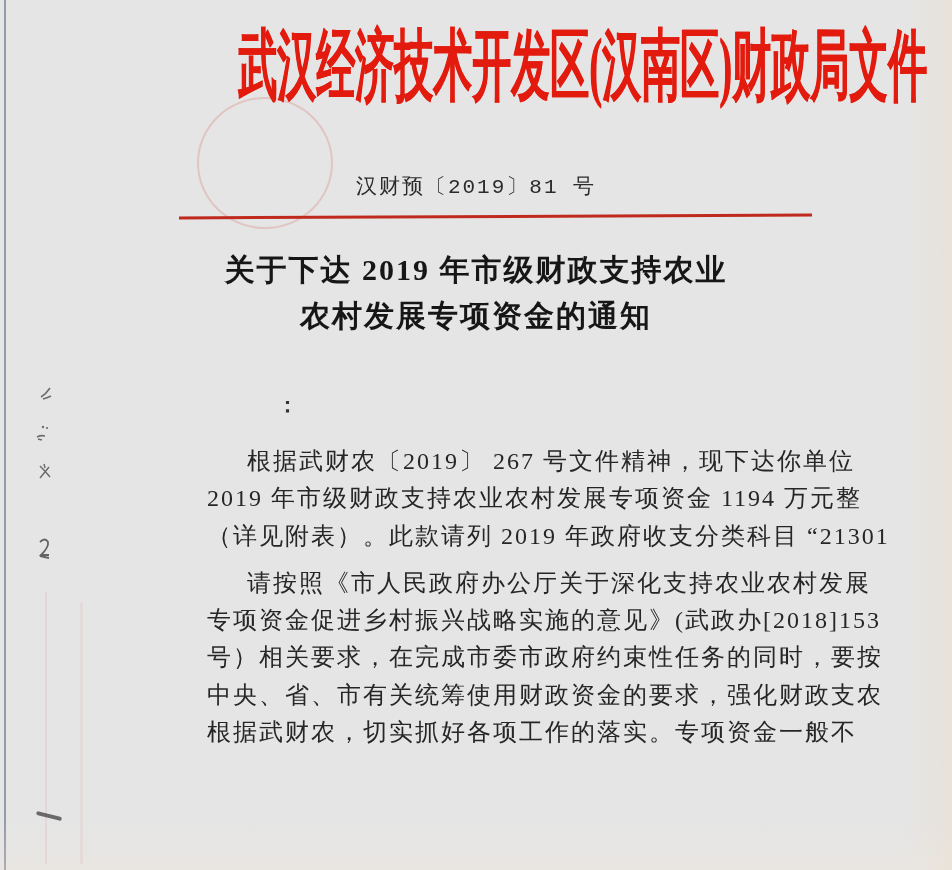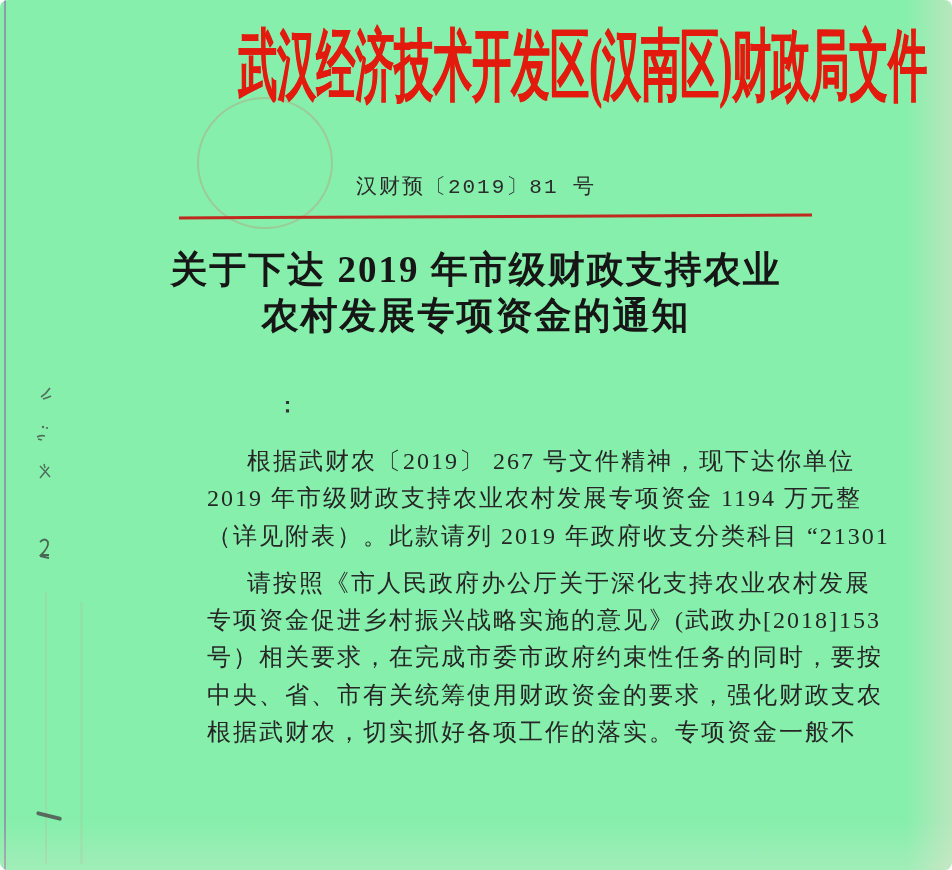--- a/index.html
+++ b/index.html
@@ -1,20 +1,19 @@
 <!DOCTYPE html>
 <html><head>
 <meta charset="utf-8">
 <style>
   html,body{margin:0;padding:0;background:#ffffff;}
   .page{
     position:relative;width:952px;height:870px;overflow:hidden;
-    background:#86efac;
+    background:#e5e5e5;
     font-family:"Liberation Serif","DejaVu Serif",serif;
-    border-radius:8px;
   }
   
   .left-edge{position:absolute;left:4px;top:0;width:2px;height:870px;background:#8e97a6;opacity:.95;}
   .right-strip{position:absolute;right:0;top:0;width:46px;height:870px;
     background:linear-gradient(to right, rgba(236,226,210,0), rgba(233,222,205,.5));}
   .bottom-tint{position:absolute;left:0;bottom:0;width:952px;height:50px;
     background:linear-gradient(to bottom, rgba(244,235,224,0), rgba(243,231,218,.25));}
   .seal-circle{position:absolute;left:197px;top:97px;width:132px;height:128px;
     border:2.5px solid rgba(213,110,98,.27);border-radius:50%;}
   .red-mark-top{position:absolute;left:893px;top:33px;width:11px;height:13px;
@@ -35,21 +34,21 @@
   .doc-number{
     position:absolute;top:172px;left:0;width:952px;text-align:center;
     font-size:21px;letter-spacing:2px;color:#2b2b2b;font-family:Liberation Mono, monospace;
   }
   .red-rule{
     position:absolute;left:179px;top:215px;width:633px;height:3px;
     background:#c0291d;transform:rotate(-.25deg);
   }
   .doc-title{
     position:absolute;top:247px;left:0;width:952px;text-align:center;
-    font-size:37px;font-weight:bold;line-height:46px;letter-spacing:2px;color:#161616;
+    font-size:30px;font-weight:bold;line-height:46px;letter-spacing:2px;color:#161616;
   }
   .salutation-colon{
     position:absolute;left:277px;top:391px;font-size:21px;color:#333;font-weight:bold;
   }
   .doc-body{
     position:absolute;left:207px;top:433px;width:640px;
     font-size:24px;line-height:37.3px;letter-spacing:2px;color:#262626;
   }
   .ln{white-space:nowrap;}
   .ln.indent{padding-left:40px;margin-top:10px;}

